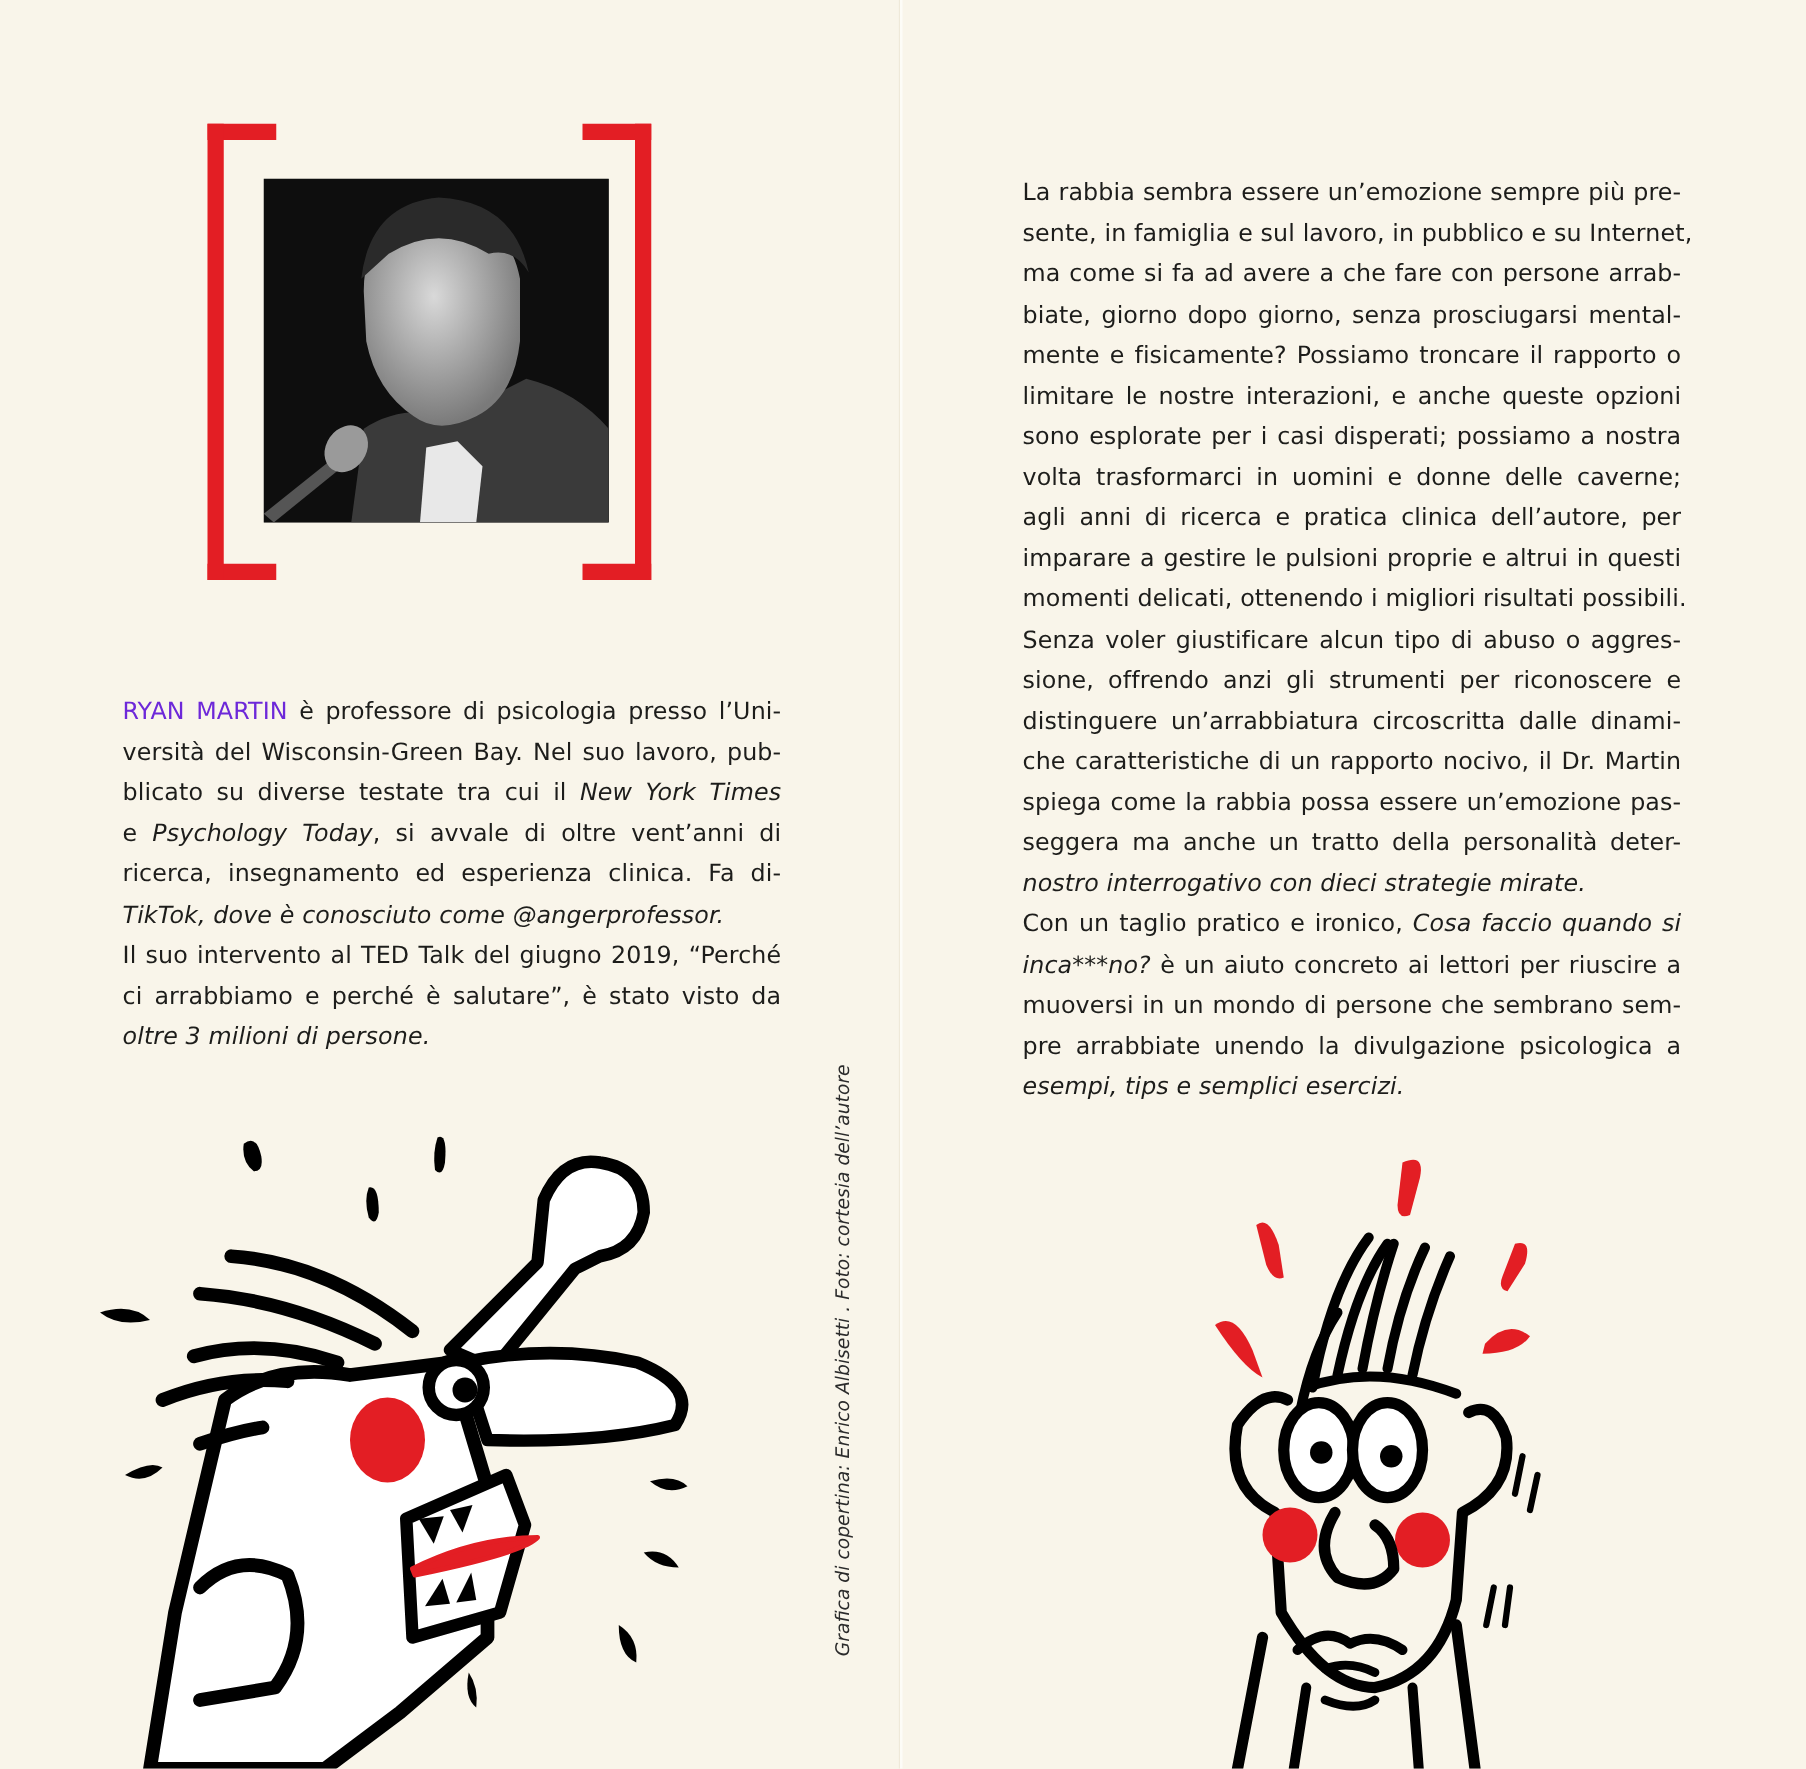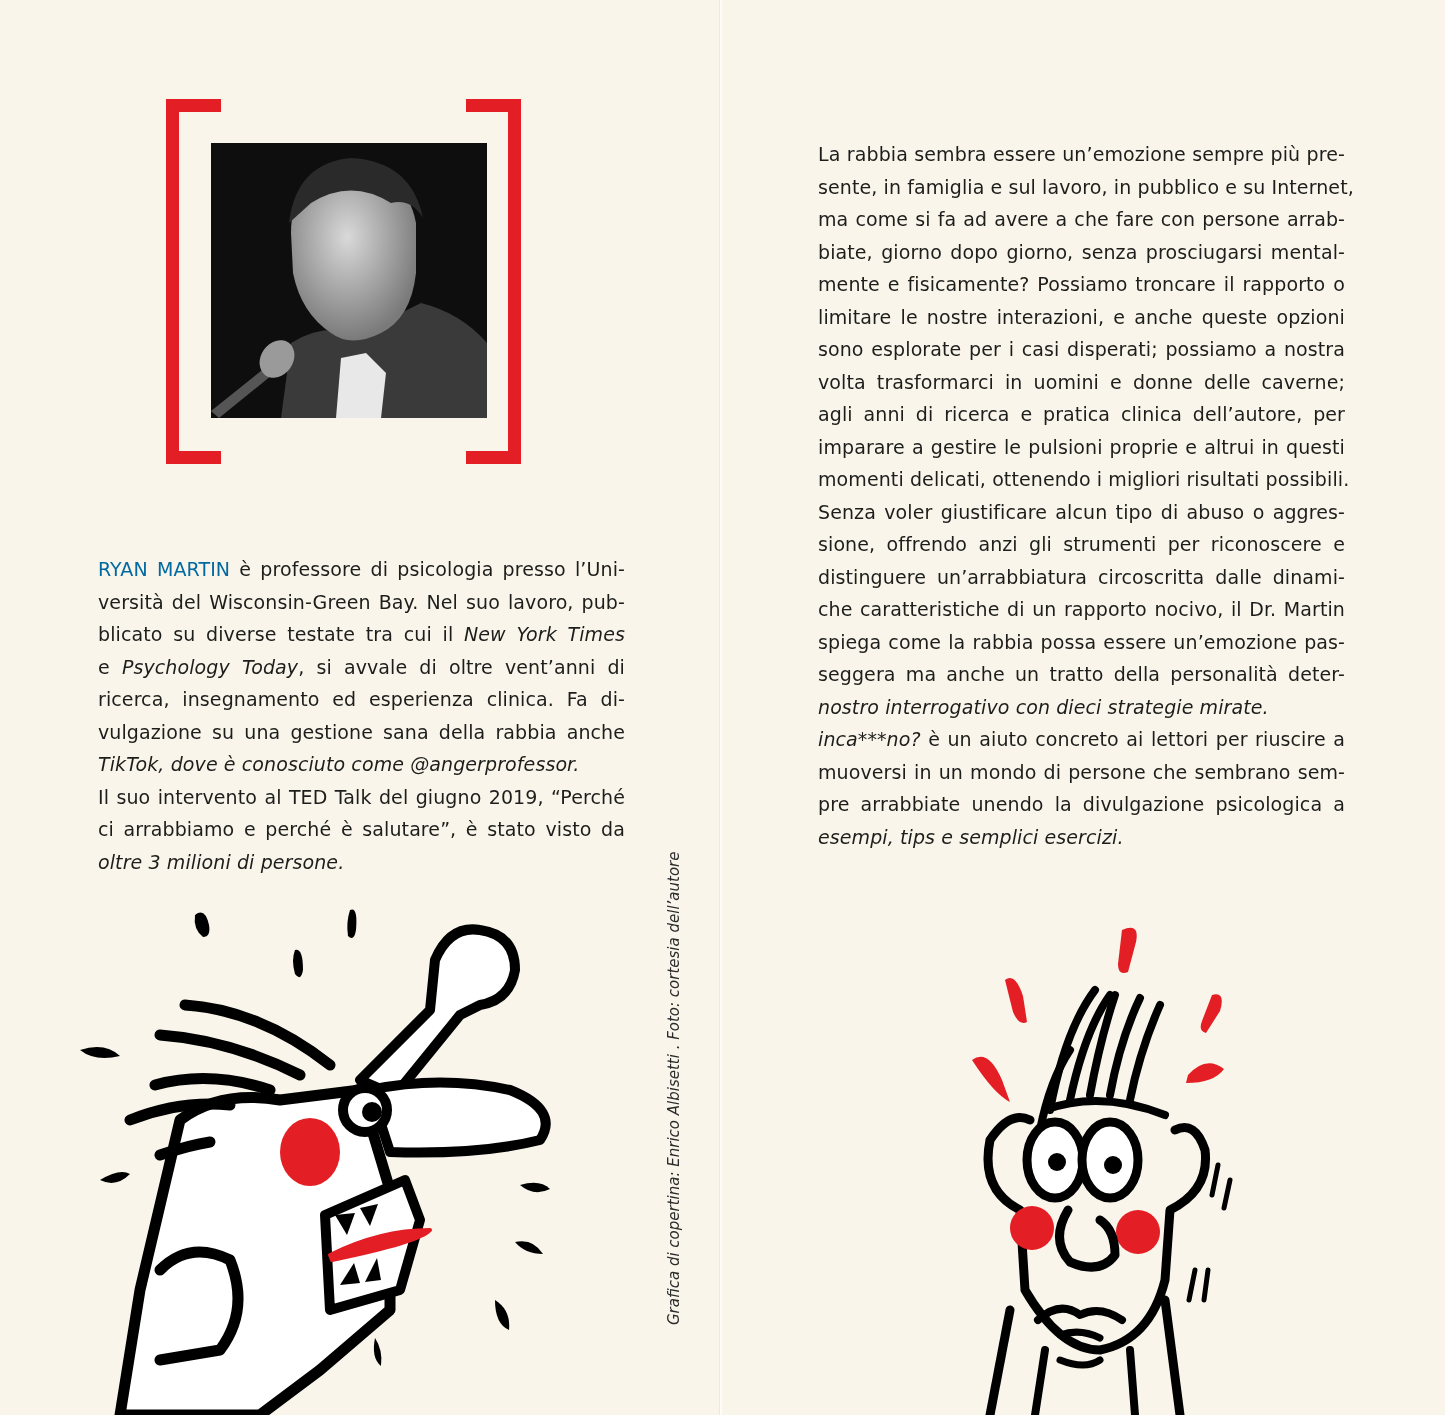--- a/index.html
+++ b/index.html
@@ -17,21 +17,21 @@
   
   .bracket { position:absolute; border:13px solid #e31e24; }
   .bracket-left { left:166px; top:99px; width:42px; height:339px; border-right:none; }
   .bracket-right { left:466px; top:99px; width:42px; height:339px; border-left:none; }
   .photo { position:absolute; left:211px; top:143px; width:276px; height:275px; background:#111; overflow:hidden; }
   .photo svg { display:block; }
 
   .text-block { position:absolute; font-size:19px; line-height:32.5px; text-align:justify; letter-spacing:0.1px;margin-top:48px; }
   .bio { left:98px; top:505px; width:527px; }
   .blurb { left:818px; top:90px; width:527px; }
-  .red { color:#0369a1; }
+  .red { color:#6d28d9; }
   .line { display:block; text-align:justify; text-align-last:justify; white-space:nowrap; }
   .line.last { text-align-last:left;font-style:italic; }
   i { font-style:italic; }
 
   .credit {
     position:absolute; left:665px; top:1325px;
     transform-origin:0 0; transform:rotate(-90deg);
     font-size:15px; font-style:italic; color:#2b2b2b; white-space:nowrap;
     width:460px;
   }
@@ -64,21 +64,20 @@
       <ellipse cx="66" cy="216" rx="16" ry="20" transform="rotate(35 66 216)" fill="#9a9a9a"></ellipse>
     </svg>
   </div>
 
   <div class="text-block bio">
     <span class="line"><span class="red">RYAN MARTIN</span><span> è professore di psicologia presso l’Uni-</span></span>
     <span class="line">versità del Wisconsin-Green Bay. Nel suo lavoro, pub-</span>
     <span class="line"><span>blicato su diverse testate tra cui il </span><i>New York Times</i></span>
     <span class="line"><span>e </span><i>Psychology Today</i><span>, si avvale di oltre vent’anni di</span></span>
     <span class="line">ricerca, insegnamento ed esperienza clinica. Fa di-</span>
-    <span class="line">vulgazione su una gestione sana della rabbia anche</span>
     <span class="line last">TikTok, dove è conosciuto come @angerprofessor.</span>
     <span class="line">Il suo intervento al TED Talk del giugno 2019, “Perché</span>
     <span class="line">ci arrabbiamo e perché è salutare”, è stato visto da</span>
     <span class="line last">oltre 3 milioni di persone.</span>
   </div>
 
   <div class="illus illus-left">
     <svg width="520" height="525" viewBox="0 0 520 525" fill="none" stroke="#000" stroke-linecap="round" stroke-linejoin="round">
 
       <g fill="#000" stroke="none">
@@ -144,20 +143,21 @@
   <span class="line">agli anni di ricerca e pratica clinica dell’autore, per</span>
   <span class="line">imparare a gestire le pulsioni proprie e altrui in questi</span>
   <span class="line">momenti delicati, ottenendo i migliori risultati possibili.</span>
   <span class="line">Senza voler giustificare alcun tipo di abuso o aggres-</span>
   <span class="line">sione, offrendo anzi gli strumenti per riconoscere e</span>
   <span class="line">distinguere un’arrabbiatura circoscritta dalle dinami-</span>
   <span class="line">che caratteristiche di un rapporto nocivo, il Dr. Martin</span>
   <span class="line">spiega come la rabbia possa essere un’emozione pas-</span>
   <span class="line">seggera ma anche un tratto della personalità deter-</span>
   <span class="line last">nostro interrogativo con dieci strategie mirate.</span>
+  <span class="line"><span>Con un taglio pratico e ironico, </span><i>Cosa faccio quando si</i></span>
   <span class="line"><i>inca***no?</i><span> è un aiuto concreto ai lettori per riuscire a</span></span>
   <span class="line">muoversi in un mondo di persone che sembrano sem-</span>
   <span class="line">pre arrabbiate unendo la divulgazione psicologica a</span>
   <span class="line last">esempi, tips e semplici esercizi.</span>
 </div>
 
 <div class="illus illus-right">
   <svg width="300" height="505" viewBox="0 0 300 505" fill="none" stroke="#000" stroke-linecap="round" stroke-linejoin="round">
 
     <g fill="#e31e24" stroke="none">

